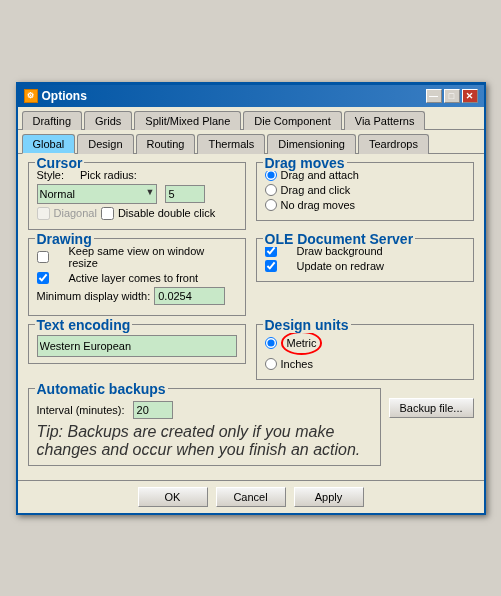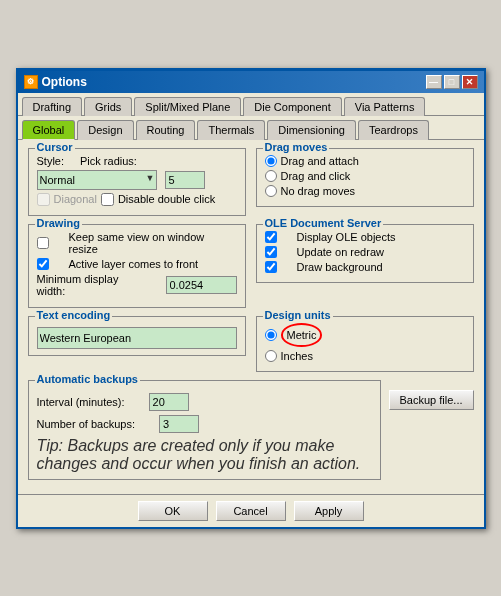--- a/index.html
+++ b/index.html
@@ -84,59 +84,59 @@
       border-bottom: none;
       margin-right: 2px;
       cursor: pointer;
       font-size: 11px;
       border-top-left-radius: 3px;
       border-top-right-radius: 3px;
       position: relative;
       top: 1px;
     }
     .tab.active {
-      background: #84cc16;
+      background: #7dd3fc;
       border-bottom: 1px solid #ece9d8;
       z-index: 2;
     }
 
     .content {
       padding: 8px 10px;
       background: #ece9d8;
     }
 
     .section-box {
       border: 1px solid #888;
       margin-bottom: 8px;
       padding: 6px 8px 6px 8px;
       background: #ece9d8;
       position: relative;
     }
     .section-label {
       color: #0054a3;
       font-weight: bold;
-      font-size: 11px;
+      font-size: 14px;
       position: absolute;
       top: -8px;
       left: 6px;
       background: #ece9d8;
       padding: 0 2px;
     }
     .two-col {
       display: flex;
       gap: 10px;
     }
     .col-left { flex: 1; }
     .col-right { flex: 1; }
 
     .row {
       display: flex;
       align-items: center;
       margin-bottom: 4px;
-      gap: 20px;
+      gap: 4px;
     }
     .label { font-size: 11px; }
     .input-field {
       background: #c8e8c8;
       border: 1px solid #888;
       height: 18px;
       font-size: 11px;
       padding: 1px 3px;
     }
     .input-field.small { width: 40px; }
@@ -355,29 +355,25 @@
             <input type="text" class="input-field small" value="0.0254" style="width: 71px;">
           </div>
         </div>
       </div>
 
       <div class="col-right">
         <div class="section-box">
           <span class="section-label">OLE Document Server</span>
           <div class="checkbox-row">
             <input type="checkbox" checked="" style="">
-            <span class="label">Display OLE objects</span>
+            <span class="label">Draw background</span>
           </div>
           <div class="checkbox-row">
             <input type="checkbox" checked="" style="">
             <span class="label">Update on redraw</span>
-          </div>
-          <div class="checkbox-row">
-            <input type="checkbox" checked="" style="">
-            <span class="label">Draw background</span>
           </div>
         </div>
       </div>
     </div>
 
     <div class="two-col">
 
       <div class="col-left">
         <div class="section-box">
           <span class="section-label">Text encoding</span>
@@ -404,24 +400,20 @@
       </div>
     </div>
 
     <div class="bottom-section">
       <div class="auto-backup-box">
         <span class="section-label">Automatic backups</span>
         <div class="row" style="margin-top:6px;">
           <span class="label">Interval (minutes):</span>
           <input type="text" class="input-field small" value="20" style="margin-left: 4px; width: 40px;">
         </div>
-        <div class="row">
-          <span class="label">Number of backups:</span>
-          <input type="text" class="input-field small" value="3" style="margin-left: 4px; width: 40px;">
-        </div>
         <div class="tip-text">
           <em><span>Tip: Backups are created only if you make changes and occur when you finish an action.</span></em>
         </div>
       </div>
       <div class="backup-btn-area">
         <button class="btn">Backup file...</button>
       </div>
     </div>
 
   </div>

